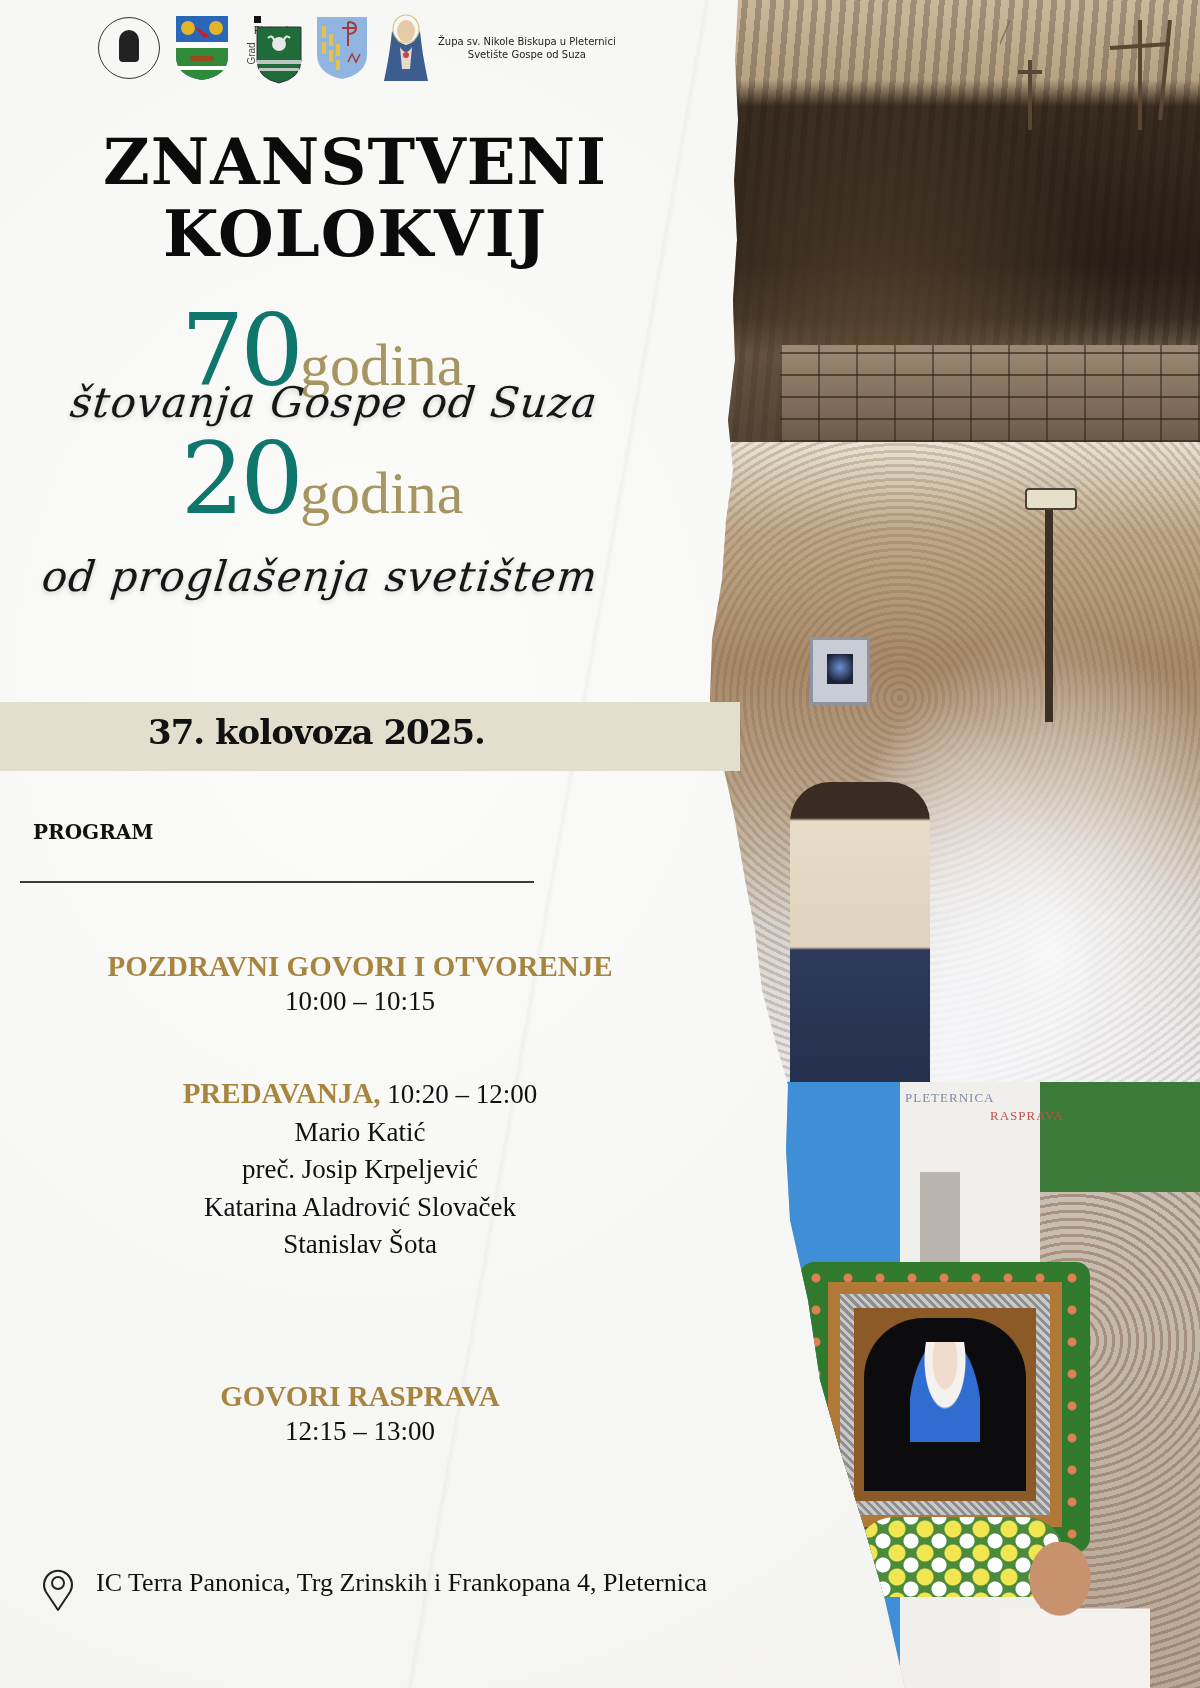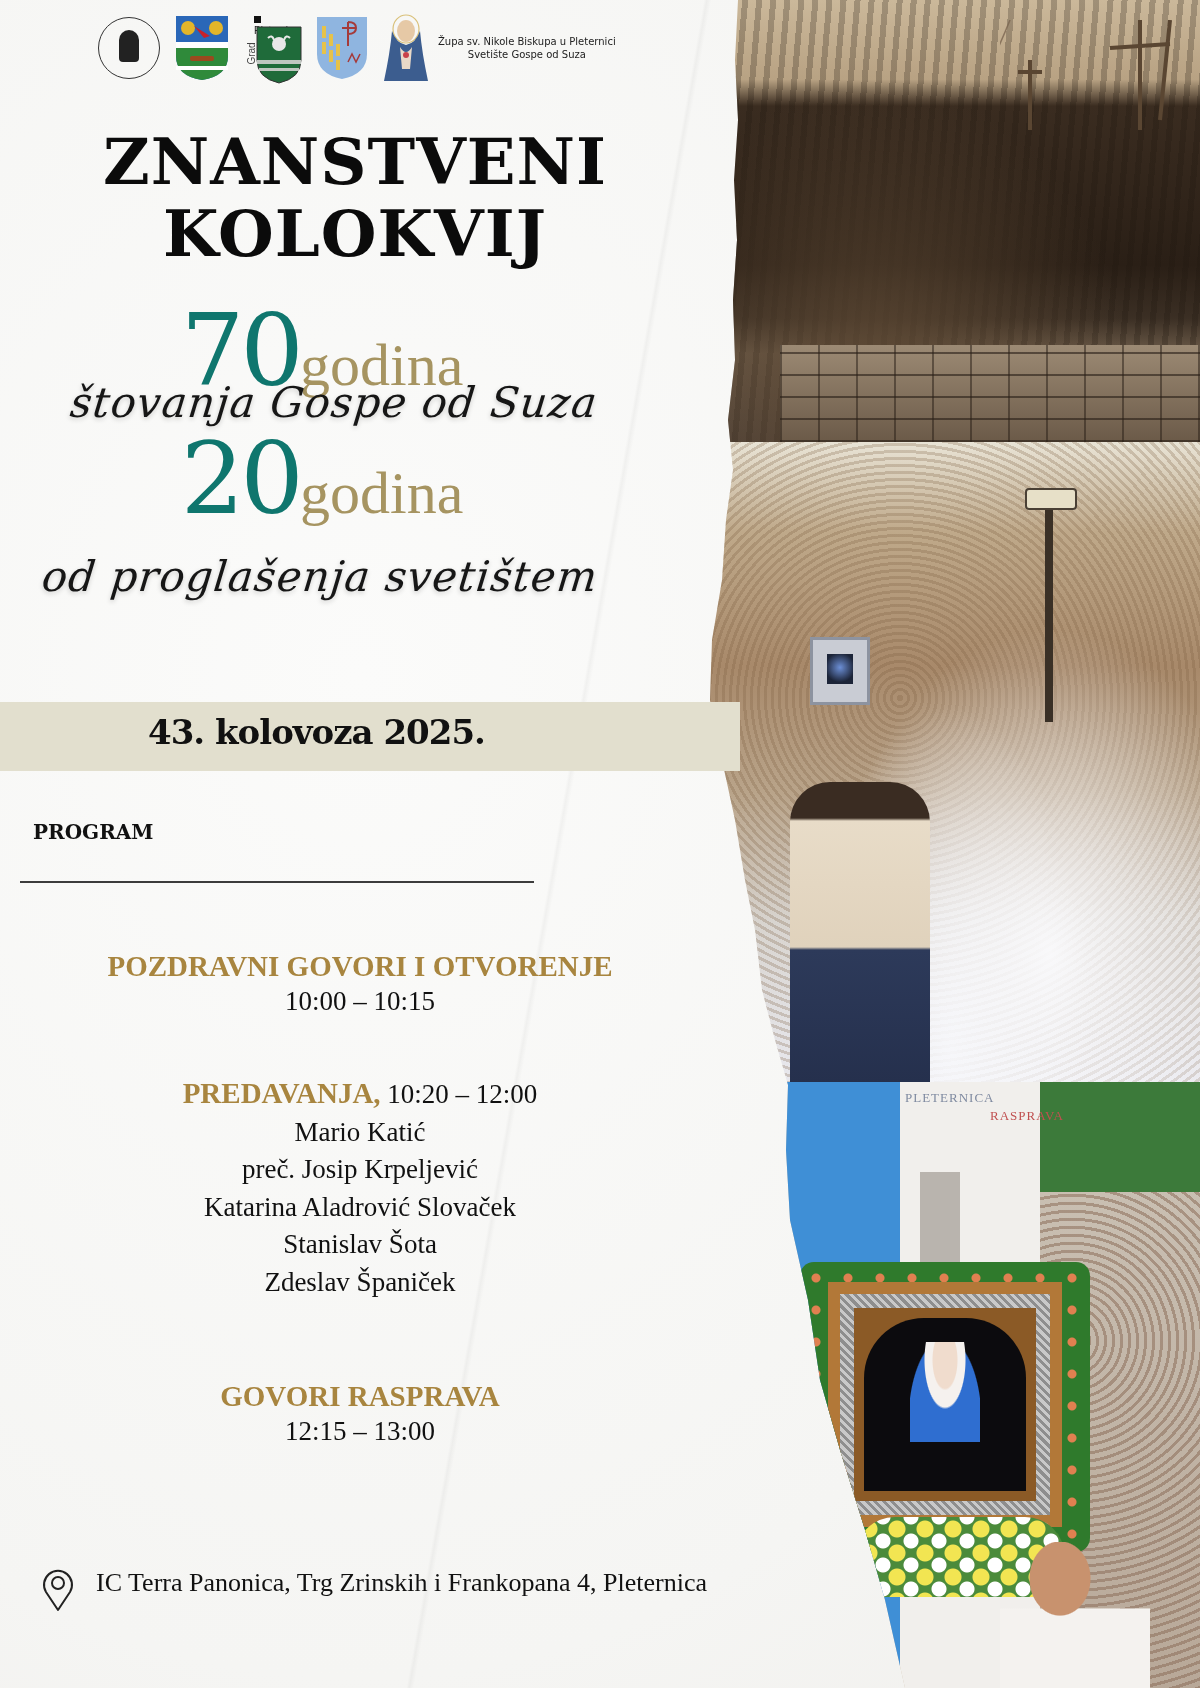--- a/index.html
+++ b/index.html
@@ -311,40 +311,39 @@
 <div class="anniv" style="top:292px; left:-28px;">
   <span class="anniv-num">70</span><span class="anniv-word">godina</span>
 </div>
 <div class="script" style="top:378px; left:-6px;">štovanja Gospe od Suza</div>
 <div class="anniv" style="top:420px; left:-28px;">
   <span class="anniv-num">20</span><span class="anniv-word">godina</span>
 </div>
 <div class="script" style="top:552px; left:-20px;">od proglašenja svetištem</div>
 
 <div class="date-band"></div>
-<div class="date-text">43. kolovoza 2025.</div>
+<div class="date-text">37. kolovoza 2025.</div>
 
 <div class="program-heading">PROGRAM</div>
 <div class="program-rule"></div>
 
 <div class="prog-block" style="top:950px;">
   <div class="prog-title">POZDRAVNI GOVORI I OTVORENJE</div>
   <div class="prog-time">10:00 – 10:15</div>
 </div>
 
 <div class="prog-block" style="top:1075px;">
   <div class="prog-line">
     <span class="prog-title">PREDAVANJA,</span>
     <span>10:20 – 12:00</span>
   </div>
   <div class="prog-line">Mario Katić</div>
   <div class="prog-line">preč. Josip Krpeljević</div>
   <div class="prog-line">Katarina Aladrović Slovaček</div>
   <div class="prog-line">Stanislav Šota</div>
-  <div class="prog-line">Zdeslav Španiček</div>
 </div>
 
 <div class="prog-block" style="top:1380px;">
   <div class="prog-title">GOVORI RASPRAVA</div>
   <div class="prog-time">12:15 – 13:00</div>
 </div>
 
 <div class="location">
   <svg width="36" height="44" viewBox="0 0 36 44">
     <path d="M18 42 L6 24 A14 14 0 1 1 30 24 Z" fill="none" stroke="#222" stroke-width="2" stroke-linejoin="round"></path>

